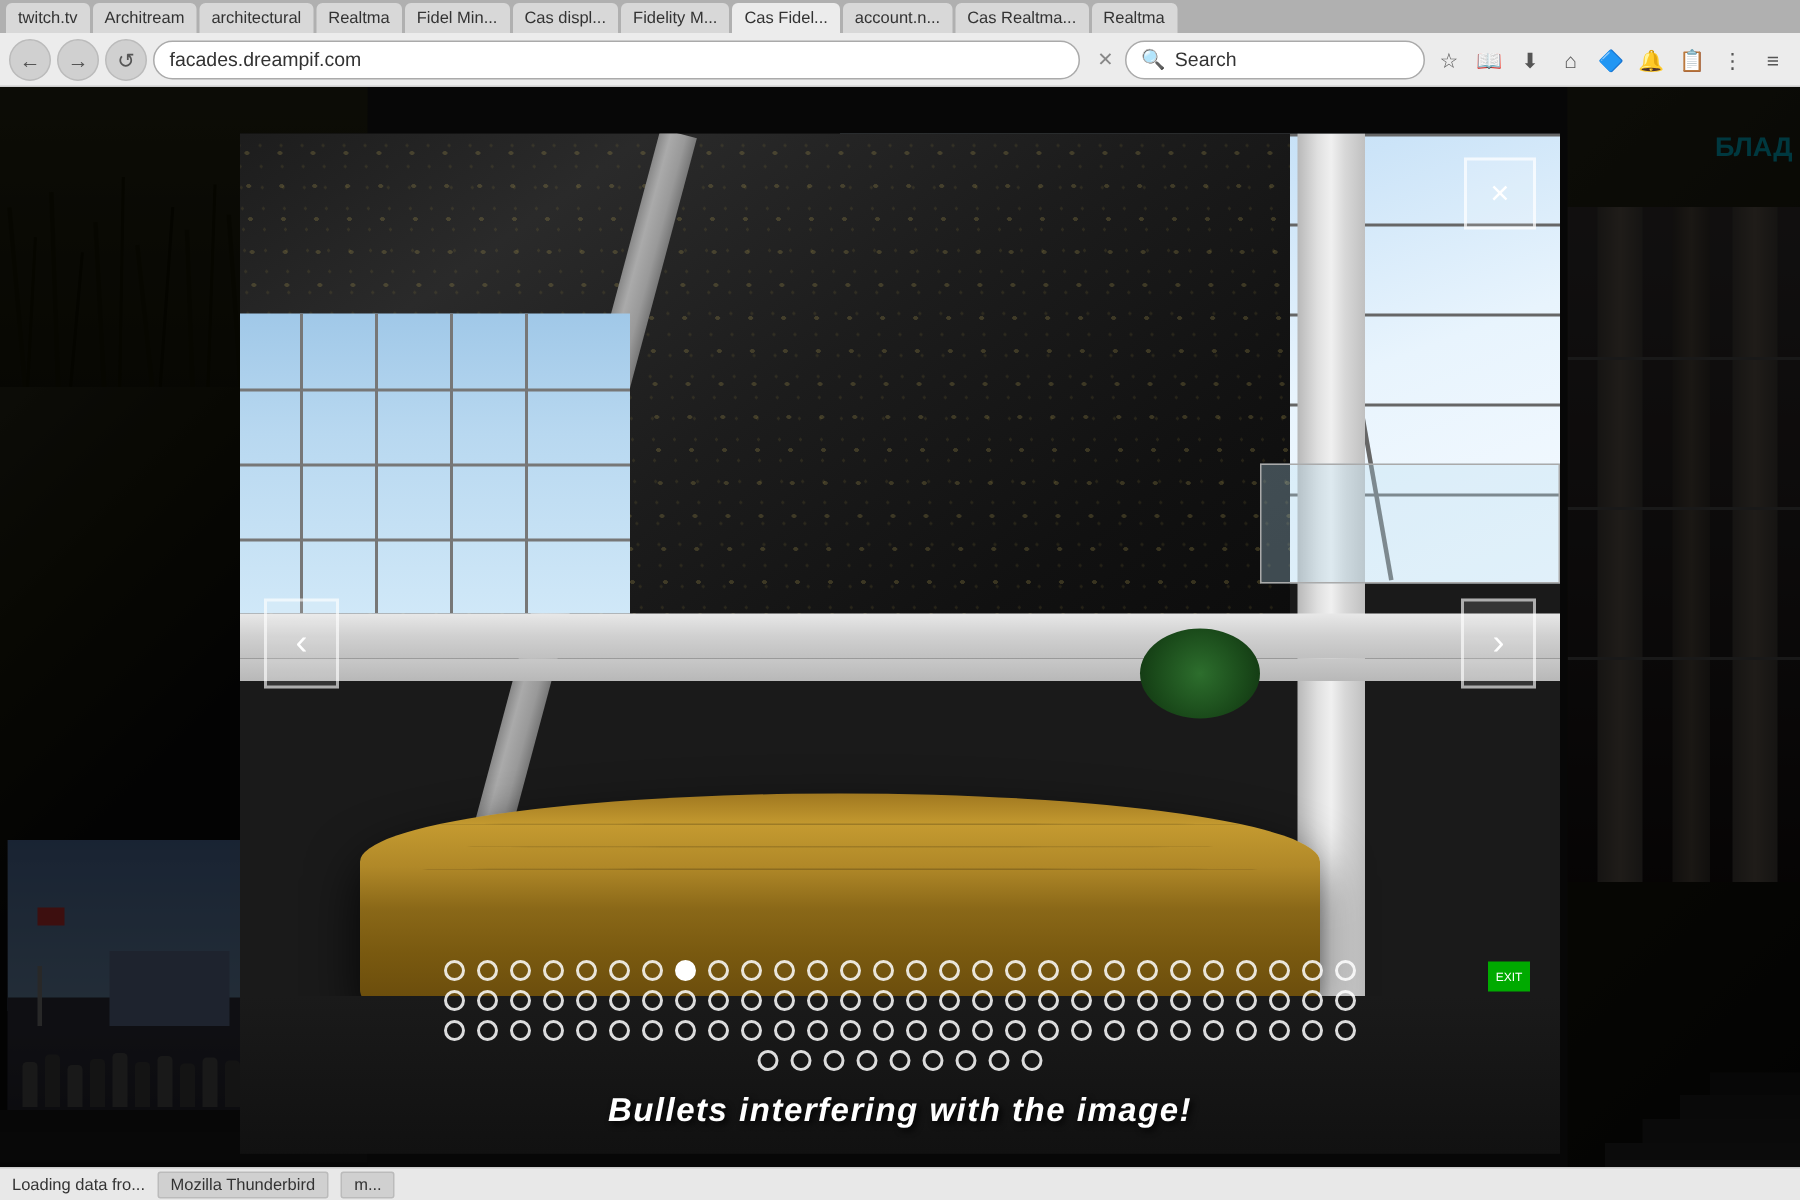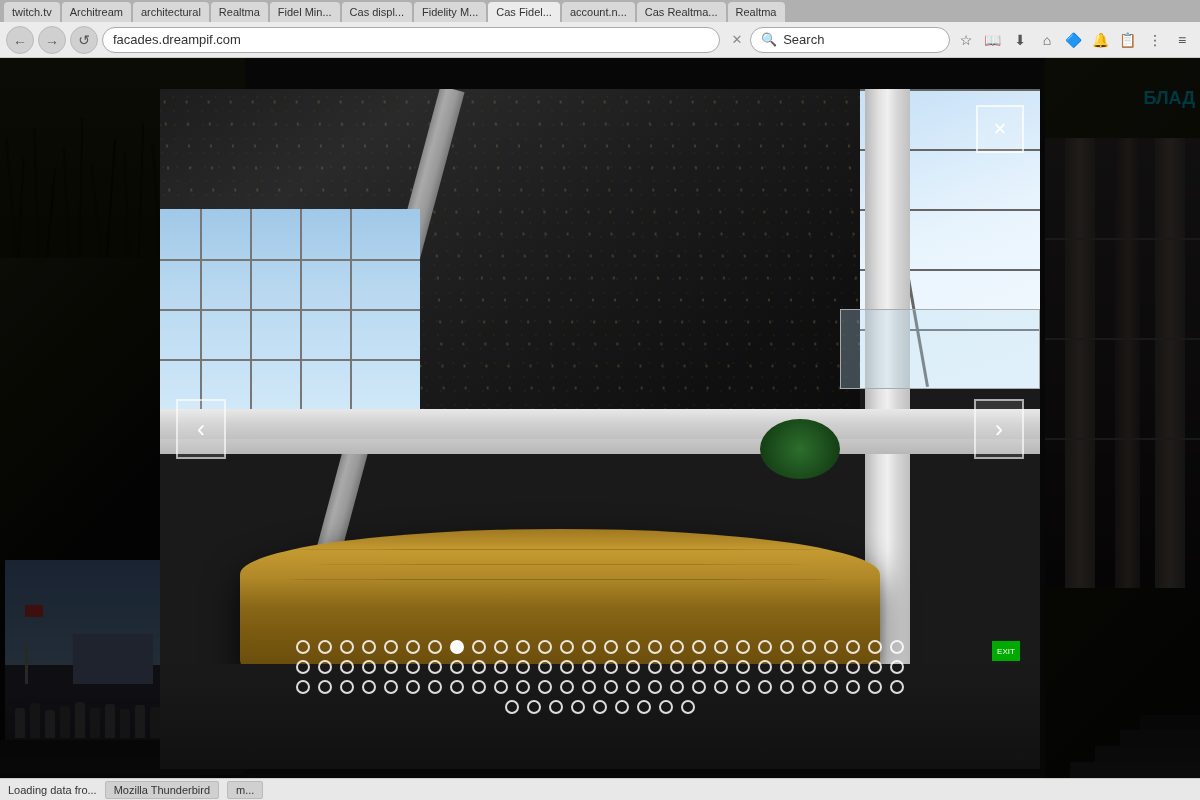--- a/index.html
+++ b/index.html
@@ -592,20 +592,21 @@
             <div class="dot"></div>
             <div class="dot"></div>
             <div class="dot"></div>
             <div class="dot"></div>
             <div class="dot"></div>
             <div class="dot"></div>
             <div class="dot"></div>
           </div>
         </div>
 
+        <div class="caption">Bullets interfering with the image!</div>
 
         <div class="close-btn">×</div>
 
         <div class="nav-arrow prev">‹</div>
 
         <div class="nav-arrow next">›</div>
 
       </div>
     </div>
   </div>

